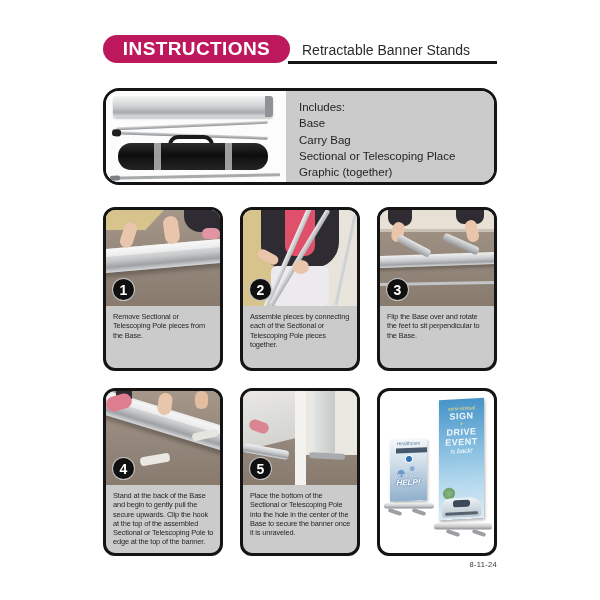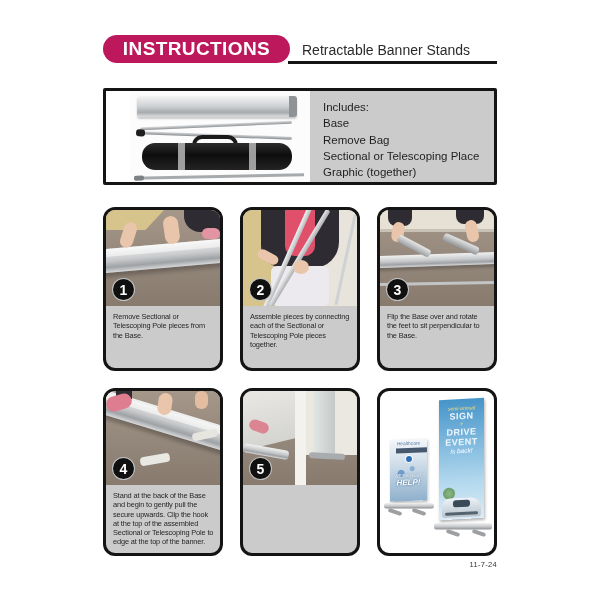--- a/index.html
+++ b/index.html
@@ -15,22 +15,22 @@
     background:#be185d; border-radius:14px;
     display:flex; align-items:center; justify-content:center;
   }
   .badge span { color:#fff; font-weight:bold; font-size:19px; letter-spacing:.4px; }
   .subtitle { position:absolute; left:302px; top:42px; font-size:14px; color:#2b2b2b; }
   .header-rule { position:absolute; left:288px; top:61px; width:209px; height:2.5px; background:#141414; }
 
   
   .includes-box {
     position:absolute; left:103px; top:88px; width:394px; height:97px;
-    border:3px solid #141414; border-radius:2px; overflow:hidden;
-    display:flex; background:#fff;padding-left:24px;
+    border:3px solid #141414; border-radius:16px; overflow:hidden;
+    display:flex; background:#fff;
   }
   .includes-photo { width:180px; flex:none; position:relative; background:#fcfcfc; }
   .includes-text {
     flex:1; background:#cbcbcb; padding:8px 6px 0 13px;
     font-size:11.5px; line-height:16.3px; color:#1f1f1f;
   }
 
   .inc-base {
     position:absolute; top:5px; left:7px; width:160px; height:21px; border-radius:3px;
     background:linear-gradient(180deg,#f4f4f4,#cdcfd1 50%,#a8abad 78%,#dcdee0);
@@ -213,21 +213,21 @@
     <div class="inc-handle"></div>
     <div class="inc-bag">
       <div class="inc-strap s1"></div>
       <div class="inc-strap s2"></div>
     </div>
     <div class="inc-floorpole"></div>
   </div>
   <div class="includes-text">
     <div>Includes:</div>
     <div>Base</div>
-    <div>Remove Bag</div>
+    <div>Carry Bag</div>
     <div>Sectional or Telescoping Place</div>
     <div>Graphic (together)</div>
   </div>
 </section>
 
 <div class="card row1 col1">
   <div class="photo carpet">
     <div class="ph s1-wall"></div>
     <div class="ph s1-sleeve dark"></div>
     <div class="ph s1-pink"></div>
@@ -289,20 +289,21 @@
   <div class="photo carpet">
     <div class="ph s5-banner-l"></div>
     <div class="ph s5-foot-l silver"></div>
     <div class="ph s5-finger"></div>
     <div class="ph s5-divider"></div>
     <div class="ph s5-wall-r"></div>
     <div class="ph s5-banner-r"></div>
     <div class="ph s5-foot-r"></div>
     <div class="stepnum">5</div>
   </div>
+  <div class="caption">Place the bottom of the Sectional or Telescoping Pole into the hole in the center of the Base to secure the banner once it is unraveled.</div>
 </div>
 
 <div class="result-card">
   <div class="r-banner-l">
     <div class="r-l-head">Healthcare</div>
     <div class="r-l-band"></div>
     <div class="r-l-logo"></div>
     <div class="r-l-line1">WE'RE HERE</div>
     <div class="r-l-line2">HELP!</div>
   </div>
@@ -318,13 +319,13 @@
     <div class="r-r-big">EVENT</div>
     <div class="r-r-script2">is back!</div>
     <div class="r-tree"></div>
     <div class="r-car"></div>
   </div>
   <div class="r-base-r silver"></div>
   <div class="r-foot fr1"></div>
   <div class="r-foot fr2"></div>
 </div>
 
-<div class="rev-date">11-7-24</div>
+<div class="rev-date">8-11-24</div>
 
 </body></html>

